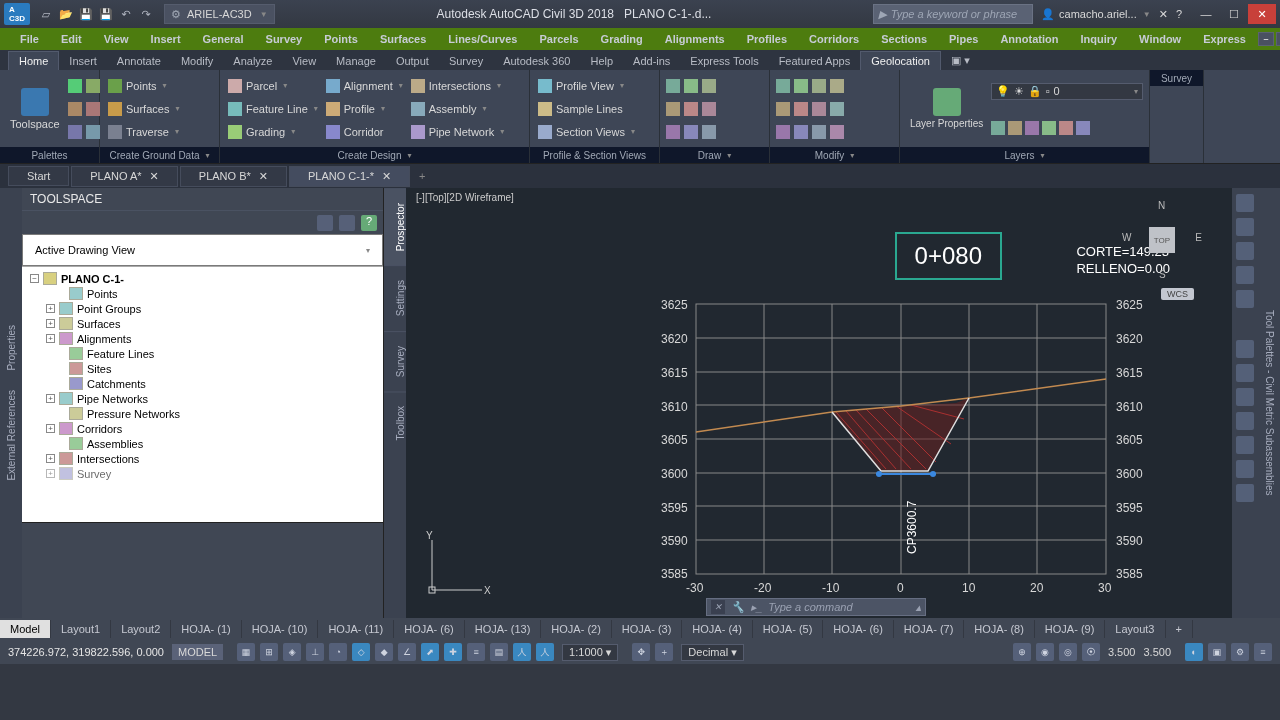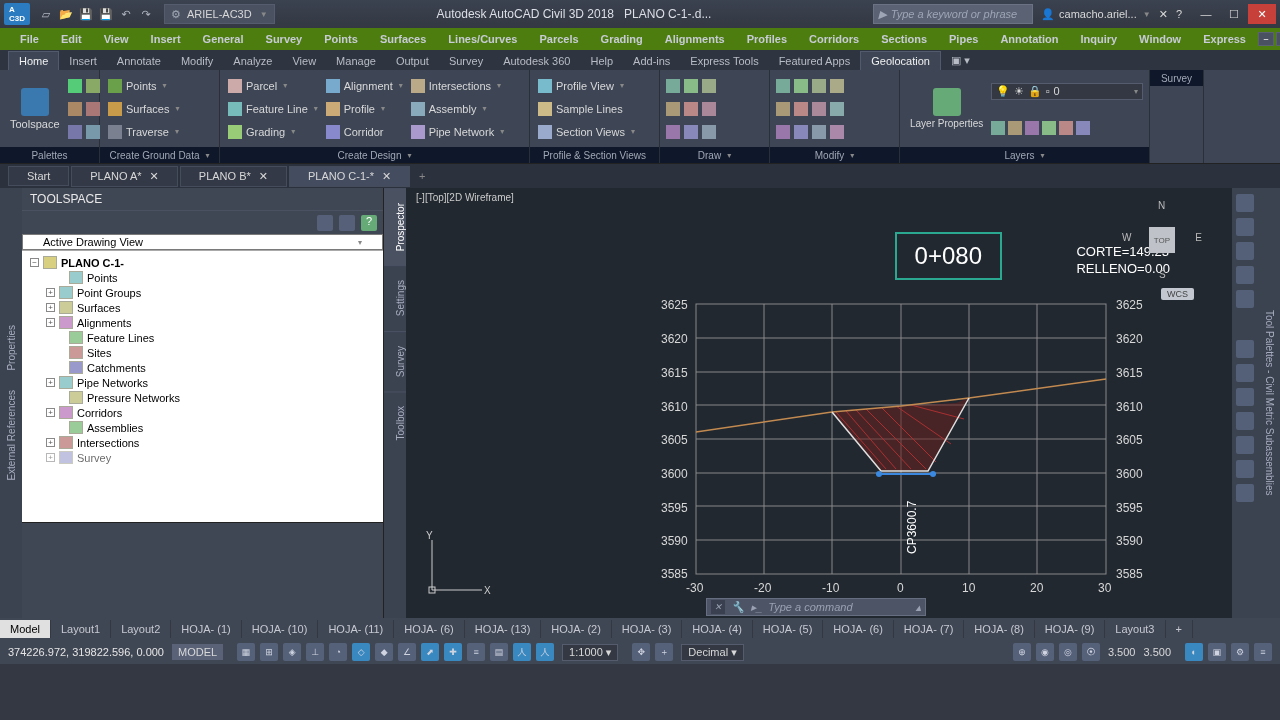--- a/index.html
+++ b/index.html
@@ -44,21 +44,21 @@
 .doctabs .plus { width: 20px; height: 20px; display: flex; align-items: center; justify-content: center; color: #888; }
 
 .workarea { display: flex; height: 430px; }
 .leftshelf { width: 22px; background: #3b4250; display: flex; flex-direction: column; align-items: center; justify-content: center; }
 .leftshelf span { writing-mode: vertical-lr; transform: rotate(180deg); font-size: 10px; color: #a8aebf; padding: 10px 0; }
 
 .toolspace { width: 362px; background: #e6e6e6; border-right: 1px solid #222; display: flex; flex-direction: column; }
 .ts-head { height: 22px; background: #404754; color: #e8e8e8; padding: 0 8px; display: flex; align-items: center; font-size: 12px; }
 .ts-tools { height: 24px; background: #404754; display: flex; justify-content: flex-end; align-items: center; padding: 0 6px; gap: 6px; border-top:1px solid #4a5262; }
 .ts-tools span { width:16px; height:16px; background:#566078; border-radius:2px; }
-.ts-combo { height: 16px; background: #fff; border: 1px solid #7a7a7a; margin: 0; padding: 0 20px; font-size: 11px; color: #000; display: flex; align-items: center; justify-content: center; }
+.ts-combo { height: 32px; background: #fff; border: 1px solid #7a7a7a; margin: 0; padding: 0 12px; font-size: 11px; color: #000; display: flex; align-items: center; justify-content: center; }
 .ts-tree { flex: 1; background: #ffffff; color: #000; padding: 4px; overflow: hidden; font-size: 11px; border-top:1px solid #aaa; }
 .node { display: flex; align-items: center; gap: 4px; padding: 1px 0; }
 .exp { width: 9px; height: 9px; border: 1px solid #888; font-size: 8px; line-height: 7px; text-align: center; color: #555; }
 .noicon { width: 14px; height: 13px; display:inline-block; background:#d8d080; border:1px solid #aa9; }
 .ts-preview { height: 96px; background: #404754; border-top: 1px solid #222; }
 
 .ts-sidetabs { width: 22px; background: #3b4250; display: flex; flex-direction: column; }
 .ts-sidetabs span { writing-mode: vertical-lr; transform: rotate(180deg); font-size: 10px; padding: 14px 0; text-align: center; color: #a8aebf; border-bottom:1px solid #4c5364; }
 .ts-sidetabs span.active { background: #4a5262; color:#fff; }
 

